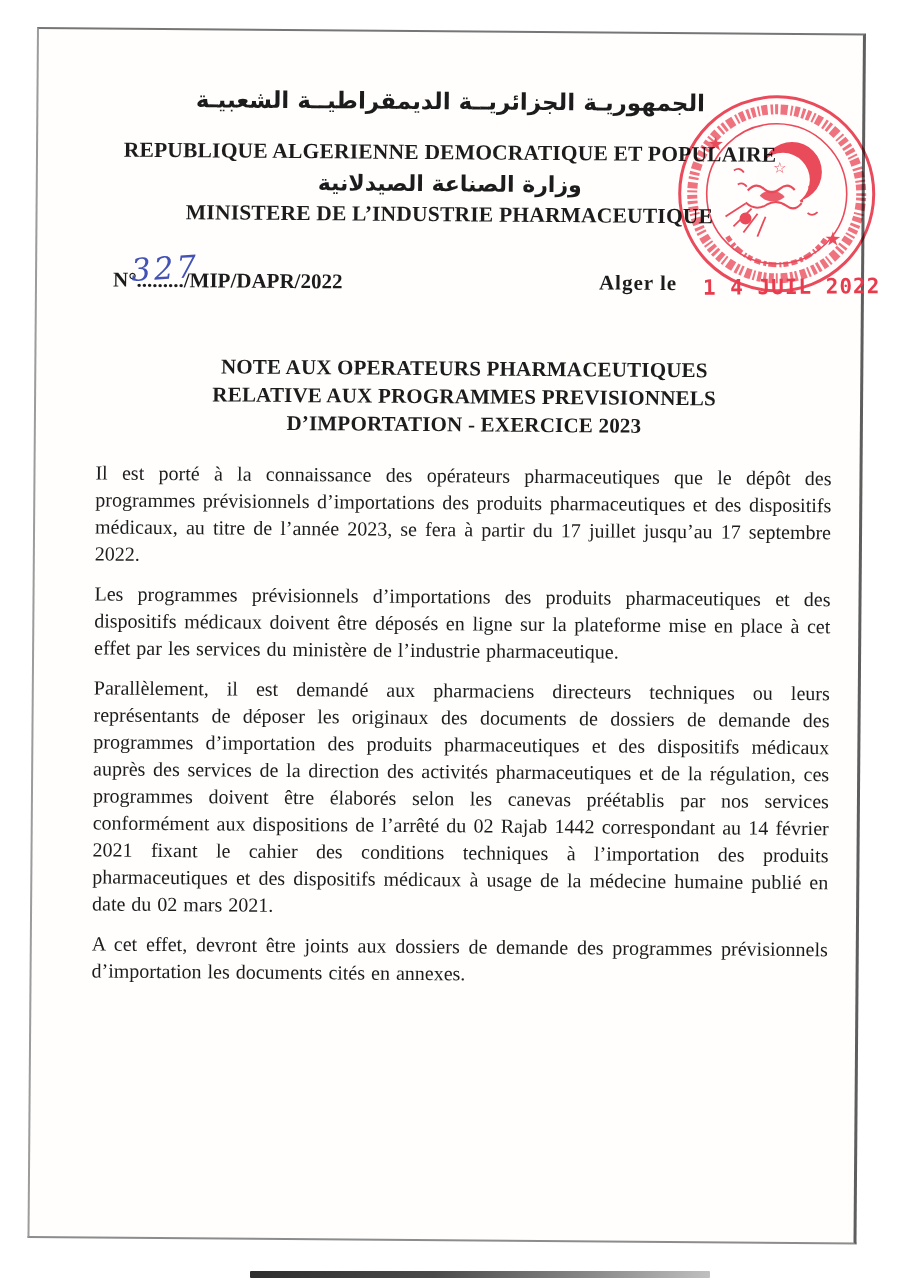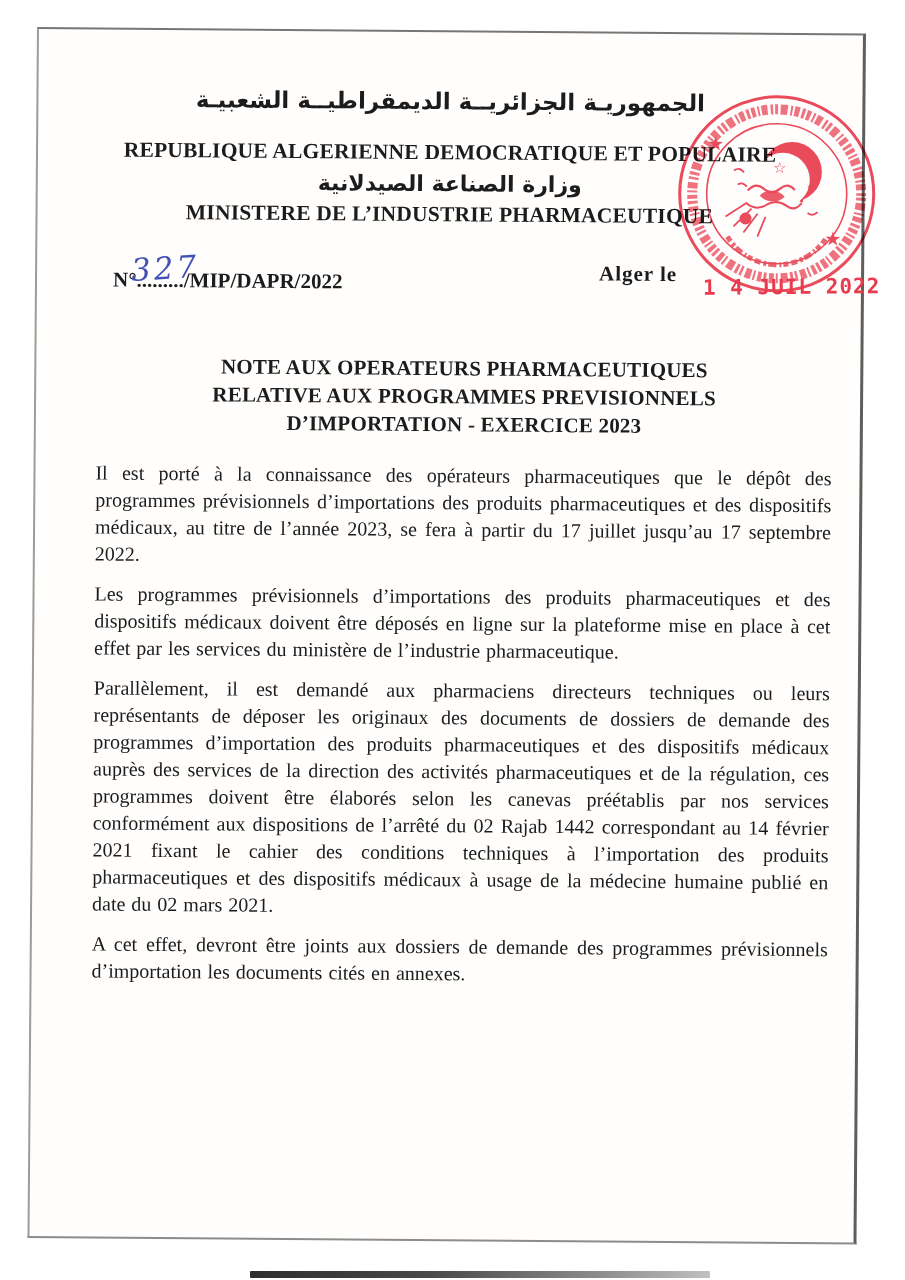--- a/index.html
+++ b/index.html
@@ -45,21 +45,21 @@
 
   .ref-left{position:absolute;left:76px;top:238px;font-size:21px;font-weight:bold;white-space:nowrap;}
   .handwritten-number{
     position:absolute;left:94px;top:220px;
     font-size:31px;font-style:italic;font-weight:normal;
     color:var(--handwriting-blue);
     font-family:"DejaVu Serif",serif;
     letter-spacing:3px;
     transform:rotate(-4deg);
   }
-  .alger-label{position:absolute;left:562px;top:228px;font-size:21px;font-weight:bold;letter-spacing:1px;}
+  .alger-label{position:absolute;left:562px;top:237px;font-size:21px;font-weight:bold;letter-spacing:1px;}
   .date-stamp{
     position:absolute;left:666px;top:240px;
     font-size:21px;font-weight:bold;
     color:var(--stamp-red);
     font-family:"DejaVu Sans Mono",monospace;
     letter-spacing:1px;
     transform:rotate(-1deg);
     white-space:nowrap;
   }
 

